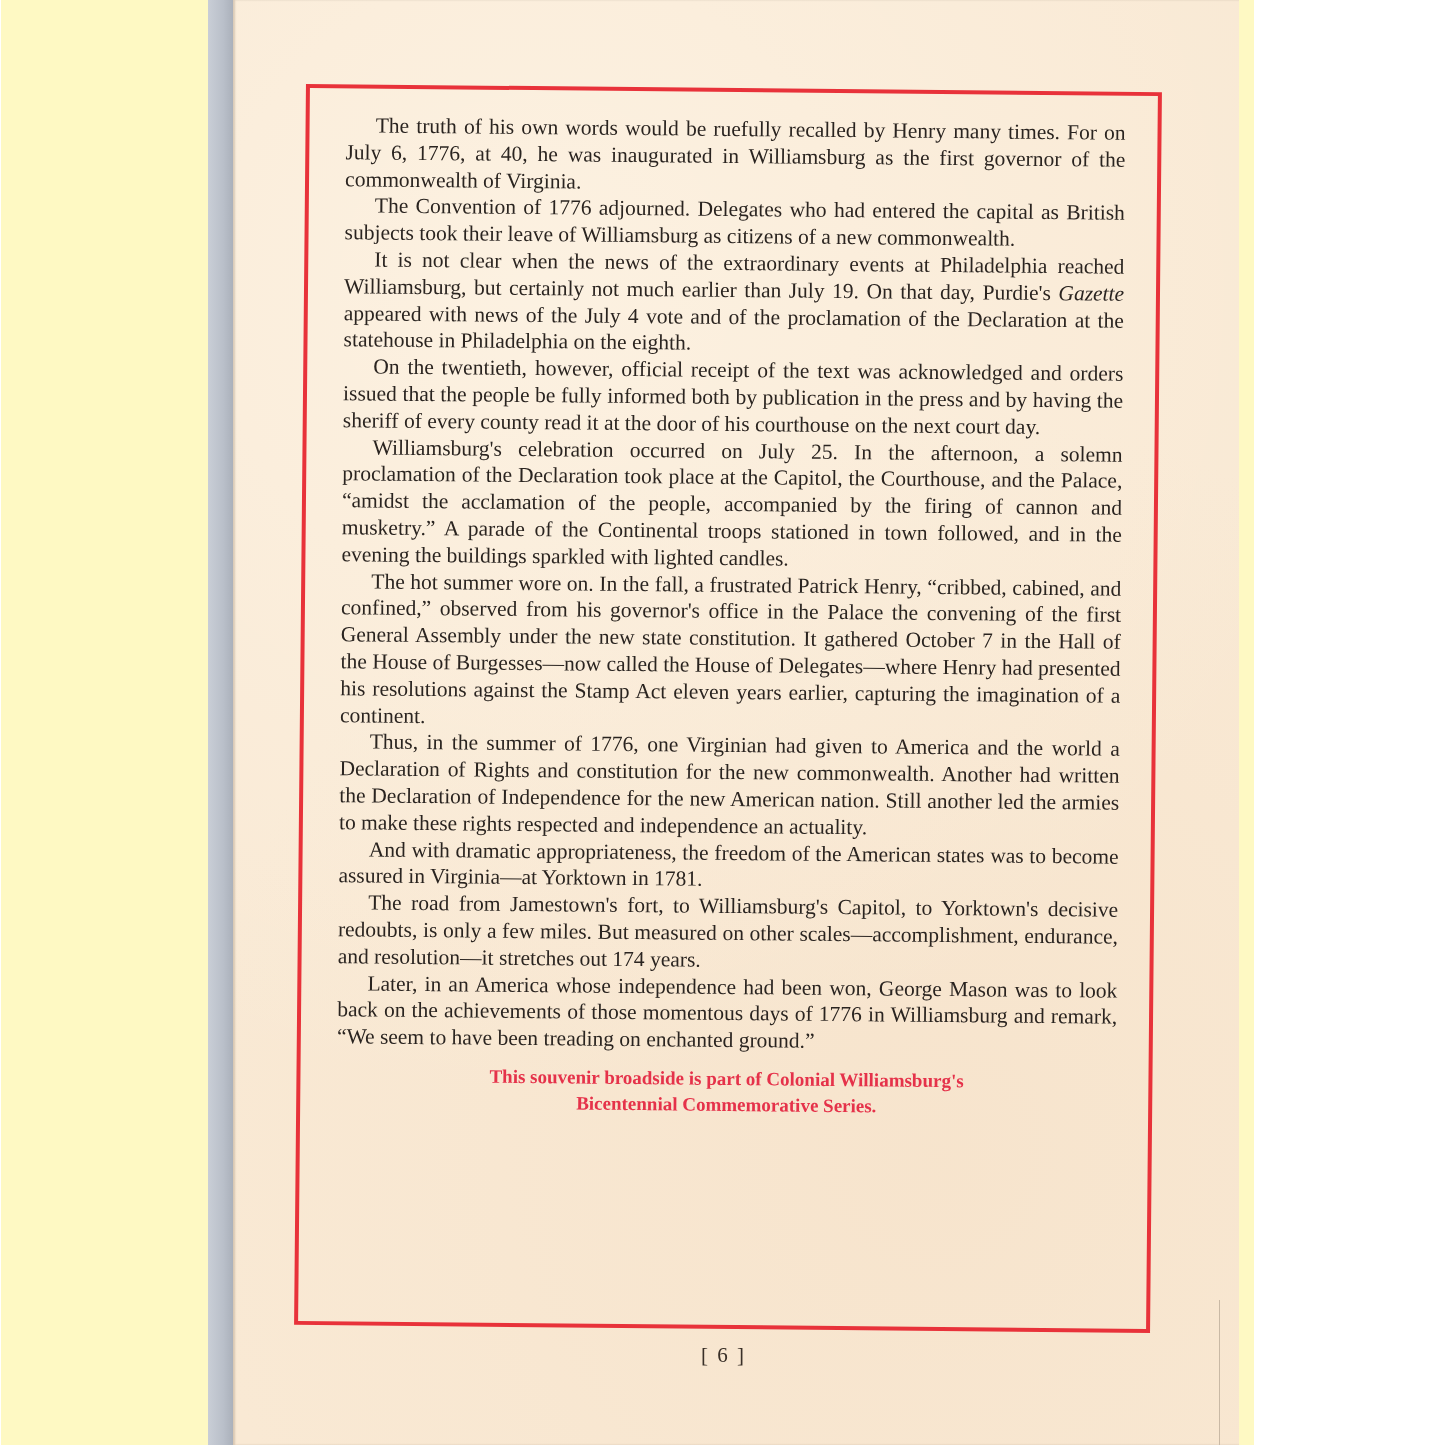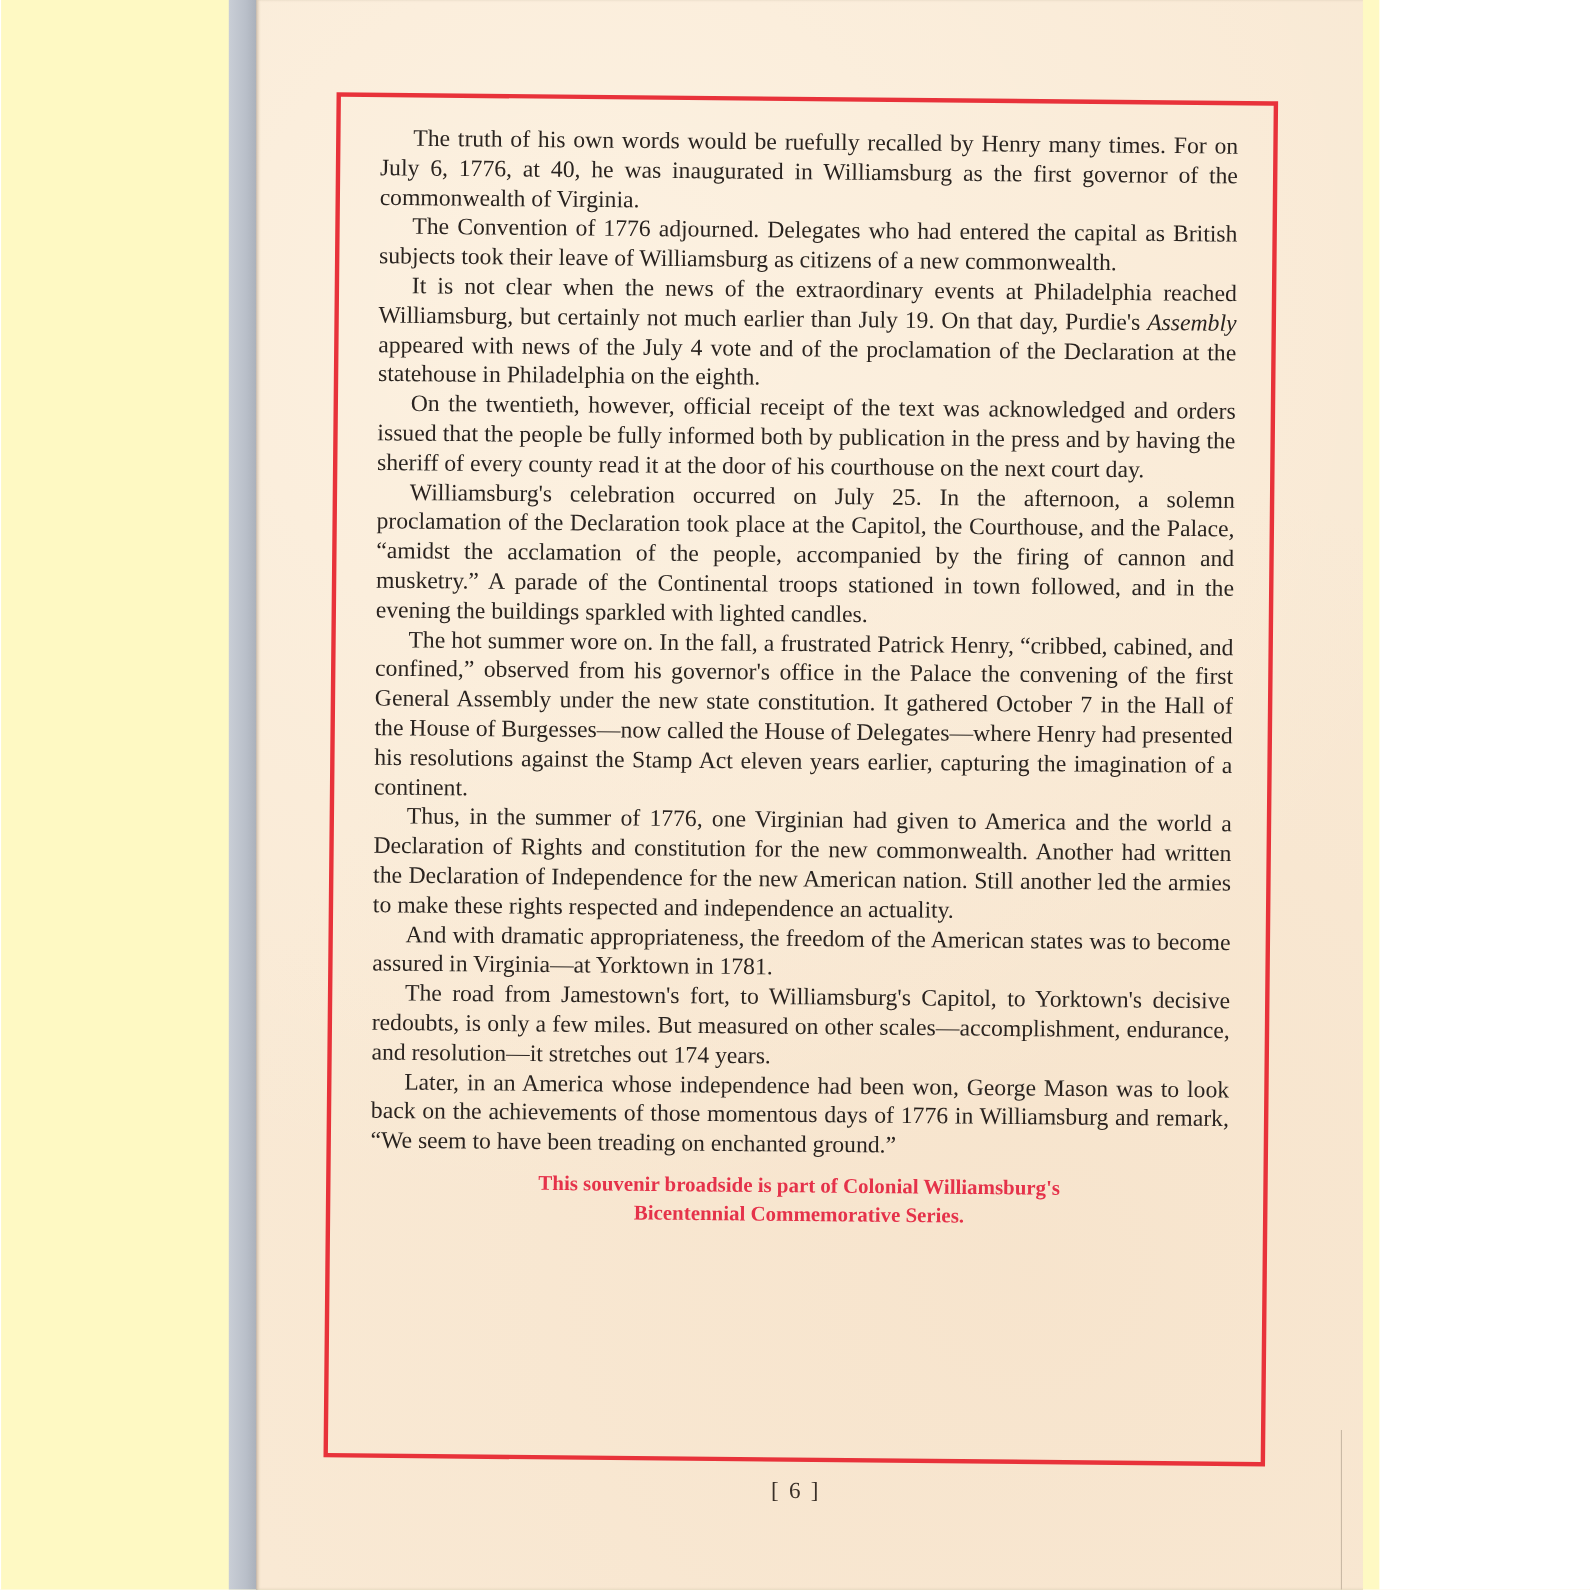--- a/index.html
+++ b/index.html
@@ -90,21 +90,21 @@
 <div class="scan">
   <div class="edge-strip"></div>
   <div class="page"></div>
   <div class="page-fold"></div>
 
   <div class="frame"></div>
 
   <div class="text-block">
     <p class="para">The truth of his own words would be ruefully recalled by Henry many times. For on July 6, 1776, at 40, he was inaugurated in Williamsburg as the first governor of the commonwealth of Virginia.</p>
     <p class="para">The Convention of 1776 adjourned. Delegates who had entered the capital as British subjects took their leave of Williamsburg as citizens of a new commonwealth.</p>
-    <p class="para"><span>It is not clear when the news of the extraordinary events at Philadelphia reached Williamsburg, but certainly not much earlier than July 19. On that day, Purdie's </span><em>Assembly</em><span> appeared with news of the July 4 vote and of the proclamation of the Declaration at the statehouse in Philadelphia on the eighth.</span></p>
+    <p class="para"><span>It is not clear when the news of the extraordinary events at Philadelphia reached Williamsburg, but certainly not much earlier than July 19. On that day, Purdie's </span><em>Gazette</em><span> appeared with news of the July 4 vote and of the proclamation of the Declaration at the statehouse in Philadelphia on the eighth.</span></p>
     <p class="para">On the twentieth, however, official receipt of the text was acknowledged and orders issued that the people be fully informed both by publication in the press and by having the sheriff of every county read it at the door of his courthouse on the next court day.</p>
     <p class="para">Williamsburg's celebration occurred on July 25. In the afternoon, a solemn proclamation of the Declaration took place at the Capitol, the Courthouse, and the Palace, “amidst the acclamation of the people, accompanied by the firing of cannon and musketry.” A parade of the Continental troops stationed in town followed, and in the evening the buildings sparkled with lighted candles.</p>
     <p class="para">The hot summer wore on. In the fall, a frustrated Patrick Henry, “cribbed, cabined, and confined,” observed from his governor's office in the Palace the convening of the first General Assembly under the new state constitution. It gathered October 7 in the Hall of the House of Burgesses—now called the House of Delegates—where Henry had presented his resolutions against the Stamp Act eleven years earlier, capturing the imagination of a continent.</p>
     <p class="para">Thus, in the summer of 1776, one Virginian had given to America and the world a Declaration of Rights and constitution for the new commonwealth. Another had written the Declaration of Independence for the new American nation. Still another led the armies to make these rights respected and independence an actuality.</p>
     <p class="para">And with dramatic appropriateness, the freedom of the American states was to become assured in Virginia—at Yorktown in 1781.</p>
     <p class="para">The road from Jamestown's fort, to Williamsburg's Capitol, to Yorktown's decisive redoubts, is only a few miles. But measured on other scales—accomplishment, endurance, and resolution—it stretches out 174 years.</p>
     <p class="para">Later, in an America whose independence had been won, George Mason was to look back on the achievements of those momentous days of 1776 in Williamsburg and remark, “We seem to have been treading on enchanted ground.”</p>
 
     <div class="footer-note">
       <div>This souvenir broadside is part of Colonial Williamsburg's</div>

